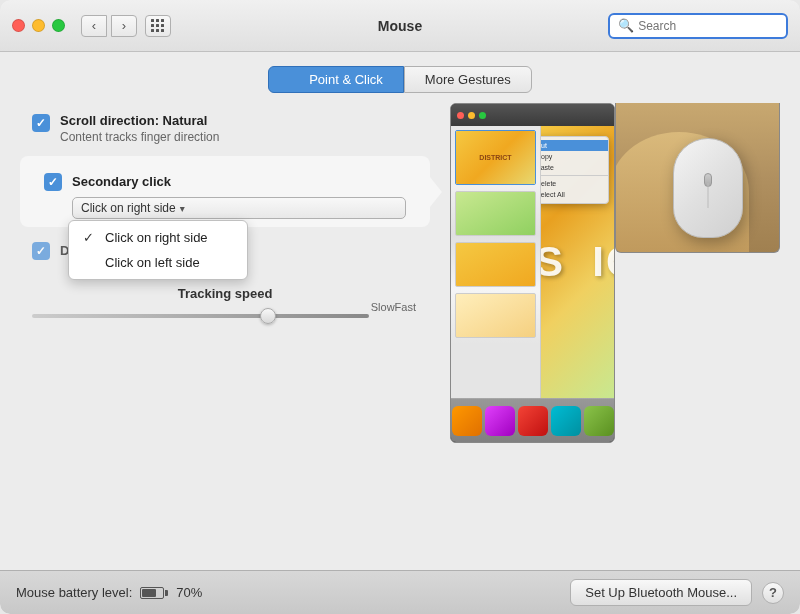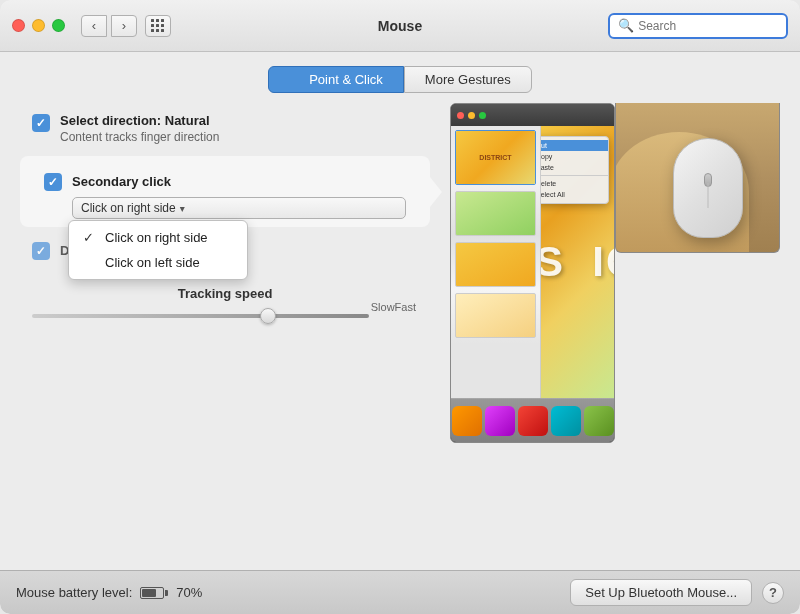--- a/index.html
+++ b/index.html
@@ -667,21 +667,21 @@
 
   <div class="main-area">
 
     <div class="left-panel">
 
       <div class="setting-row">
         <div class="checkbox-wrap">
           <span class="checkmark">✓</span>
         </div>
         <div class="setting-text">
-          <span class="setting-label">Select direction: Natural</span>
+          <span class="setting-label">Scroll direction: Natural</span>
           <span class="setting-sub">Content tracks finger direction</span>
         </div>
       </div>
 
       <div class="secondary-click-container">
         <div class="secondary-click-section">
           <div class="secondary-click-header">
             <div class="checkbox-wrap">
               <span class="checkmark">✓</span>
             </div>

